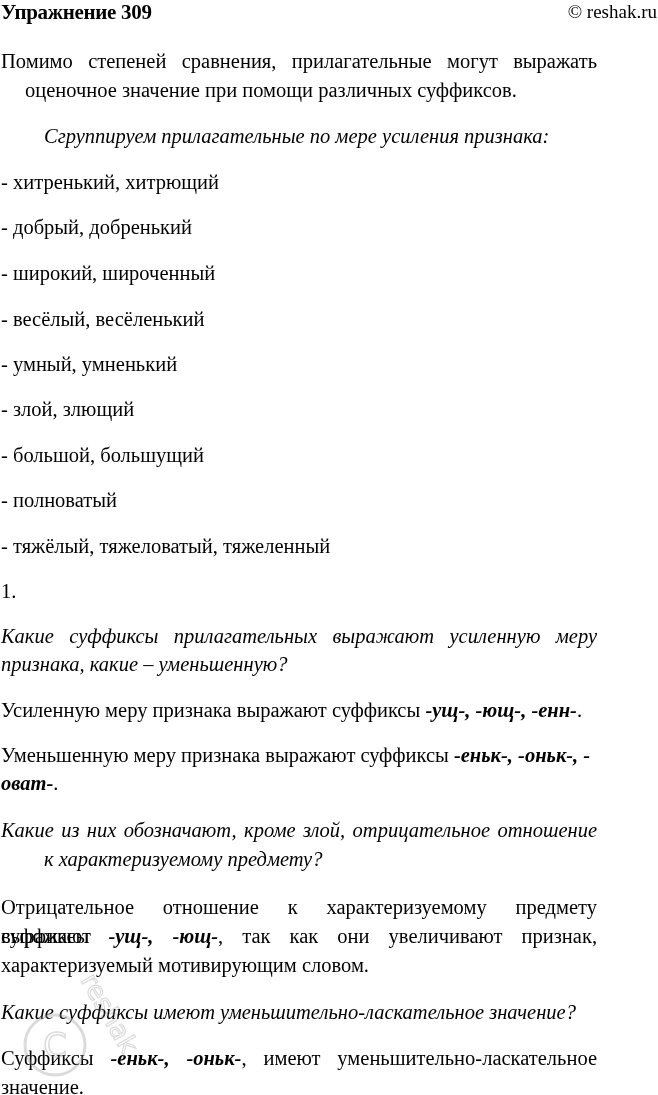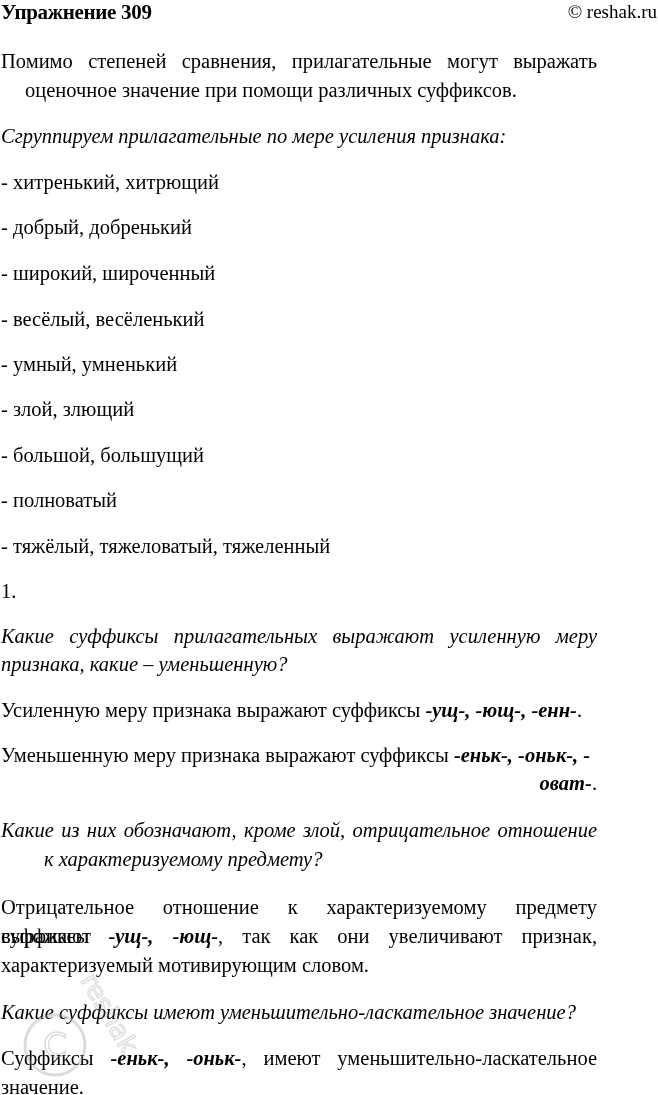--- a/index.html
+++ b/index.html
@@ -30,41 +30,41 @@
 <body>
 
 <div class="header">
   <span class="title">Упражнение 309</span>
   <span class="copyright">© reshak.ru</span>
 </div>
 
 <div class="line justify" style="top:47px;">Помимо степеней сравнения, прилагательные могут выражать</div>
 <div class="line" style="top:76px;padding-left:24px;">оценочное значение при помощи различных суффиксов.</div>
 
-<div class="line italic" style="top:122px;">Сгруппируем прилагательные по мере усиления признака:</div>
+<div class="line italic" style="top:122px;margin-left:43px;">Сгруппируем прилагательные по мере усиления признака:</div>
 
 <div class="line" style="top:168px;">- хитренький, хитрющий</div>
 <div class="line" style="top:213px;">- добрый, добренький</div>
 <div class="line" style="top:259px;">- широкий, широченный</div>
 <div class="line" style="top:305px;">- весёлый, весёленький</div>
 <div class="line" style="top:350px;">- умный, умненький</div>
 <div class="line" style="top:395px;">- злой, злющий</div>
 <div class="line" style="top:441px;">- большой, большущий</div>
 <div class="line" style="top:486px;">- полноватый</div>
 <div class="line" style="top:532px;">- тяжёлый, тяжеловатый, тяжеленный</div>
 
 <div class="line" style="top:577px;">1.</div>
 
 <div class="line italic justify" style="top:622px;">Какие суффиксы прилагательных выражают усиленную меру</div>
 <div class="line italic" style="top:650px;">признака, какие – уменьшенную?</div>
 
 <div class="line" style="top:696px;"><span>Усиленную меру признака выражают суффиксы </span><span class="suf">-ущ-, -ющ-, -енн-</span><span>.</span></div>
 
 <div class="line" style="top:741px;"><span>Уменьшенную меру признака выражают суффиксы </span><span class="suf">-еньк-, -оньк-, -</span></div>
-<div class="line" style="top:769px;text-align:right;"><span class="suf">оват-</span><span>.</span></div>
+<div class="line" style="top:769px;"><span class="suf">оват-</span><span>.</span></div>
 
 <div class="line italic justify" style="top:816px;">Какие из них обозначают, кроме злой, отрицательное отношение</div>
 <div class="line italic" style="top:845px;margin-left:43px;">к характеризуемому предмету?</div>
 
 <div class="line justify" style="top:893px;">Отрицательное отношение к характеризуемому предмету выражают</div>
 <div class="line justify" style="top:922px;"><span>суффиксы </span> <span class="suf">-ущ-, -ющ-</span><span>, так как они увеличивают признак,</span></div>
 <div class="line" style="top:951px;">характеризуемый мотивирующим словом.</div>
 
 <div class="line italic" style="top:998px;">Какие суффиксы имеют уменьшительно-ласкательное значение?</div>
 

